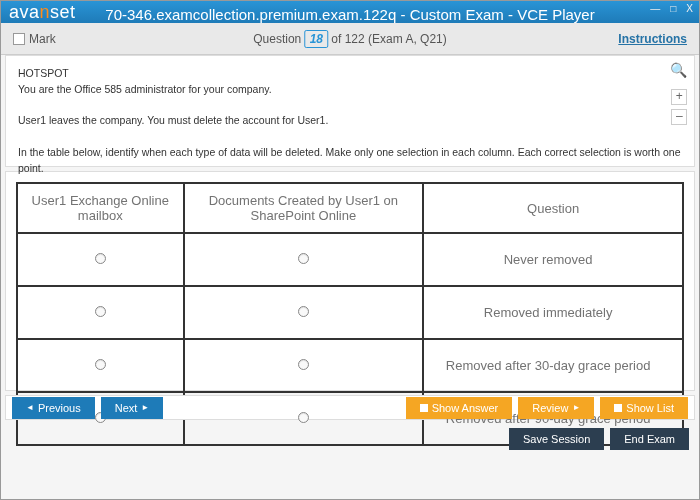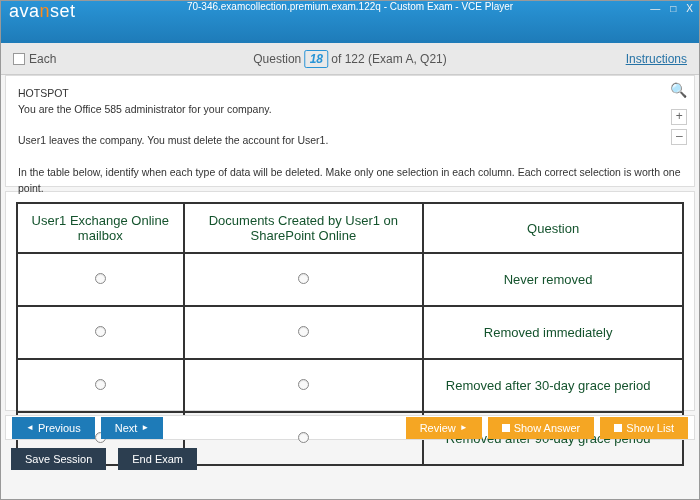--- a/index.html
+++ b/index.html
@@ -1,77 +1,77 @@
 <!DOCTYPE html>
 <html><head>
 <meta charset="utf-8">
 <style>
   * { box-sizing: border-box; margin: 0; padding: 0; font-family: Arial, sans-serif; }
   body { width: 700px; height: 500px; background: #f5f5f5; overflow: hidden; border: 1px solid #999; }
   
-  .titlebar { background: linear-gradient(to bottom, #2994d6, #1e7bb8); color: white; height: 42px; display: flex; align-items: flex-start; padding: 0 8px; position: relative; }
+  .titlebar { background: linear-gradient(to bottom, #2994d6, #1e7bb8); color: white; height: 22px; display: flex; align-items: flex-end; padding: 0 8px; position: relative; }
   .logo { font-size: 18px; font-weight: 300; letter-spacing: 0.5px; }
   .logo .accent { color: #ff8c1a; }
-  .window-title { position: absolute; left: 50%; transform: translateX(-50%); font-size: 10px; white-space: nowrap; }
+  .window-title { position: absolute; left: 50%; transform: translateX(-50%); font-size: 15px; white-space: nowrap; }
   .window-controls { position: absolute; right: 0; top: 0; display: flex; gap: 10px; padding: 2px 6px; font-size: 10px; color: #eee; }
   .window-controls span { cursor: pointer; }
   
   .progress-bar { background: #e9e9e9; border-bottom: 1px solid #ccc; height: 32px; display: flex; align-items: center; padding: 0 12px; font-size: 12px; color: #555; position: relative; }
   .mark-wrap { display: flex; align-items: center; gap: 4px; }
   .mark-check { width: 12px; height: 12px; border: 1px solid #999; background: white; }
   .q-indicator { position: absolute; left: 50%; transform: translateX(-50%); }
   .q-box { border: 1px solid #2994d6; color: #2994d6; padding: 1px 4px; border-radius: 2px; font-weight: bold; font-style: italic; }
-  .instructions { position: absolute; right: 12px; color: #2673a6; text-decoration: underline; }
+  .instructions { position: absolute; right: 12px; color: #2673a6; text-decoration: underline; font-weight: bold; }
   
   .question-panel { background: white; margin: 0 4px 4px 4px; border: 1px solid #ddd; padding: 10px 12px; font-size: 10.5px; color: #333; line-height: 1.5; height: 112px; position: relative; }
   .zoom-ctrl { position: absolute; right: 6px; top: 4px; display: flex; flex-direction: column; gap: 4px; align-items: center; }
   .zoom-mag { font-size: 14px; color: #aaa; margin-bottom: 4px; }
   .zoom-btn { width: 16px; height: 16px; border: 1px solid #ccc; background: #fff; font-size: 12px; line-height: 13px; text-align: center; color: #666; }
   
   .answer-area { background: white; margin: 4px; border: 1px solid #ddd; padding: 10px; height: 220px; }
   .hotspot-table { border-collapse: collapse; width: 100%; table-layout: fixed; }
-  .hotspot-table th, .hotspot-table td { border: 2px solid #333; text-align: center; font-size: 13px; font-family: "Comic Sans MS", cursive, sans-serif; color: #14532d; }
+  .hotspot-table th, .hotspot-table td { border: 2px solid #333; text-align: center; font-size: 13px; font-family: "Comic Sans MS", cursive, sans-serif; color: #737373; }
   .hotspot-table th { padding: 8px 4px; font-weight: normal; height: 50px; }
   .hotspot-table td { padding: 18px; height: 26px; }
   .col1 { width: 25%; }
   .col2 { width: 36%; }
   .col3 { width: 39%; text-align: left; padding-left: 8px !important; }
   .radio-dot { width: 11px; height: 11px; border: 1px solid #888; border-radius: 50%; display: inline-block; background: #f9f9f9; box-shadow: inset 0 1px 1px rgba(0,0,0,0.1); }
   
   .nav-bar { background: white; margin: 4px; border: 1px solid #ddd; height: 25px; display: flex; align-items: center; padding: 0 6px; gap: 6px; }
   .btn { font-size: 11px; color: white; padding: 5px 14px; border: none; display: inline-flex; align-items: center; gap: 4px; cursor: pointer; }
   .btn-blue { background: #1e7bb8; }
   .btn-orange { background: #f5a623; }
   .tri-l::before { content: "◄"; font-size: 8px; }
   .tri-r::after { content: "►"; font-size: 8px; }
   .sq-icon::before { content: ""; display: inline-block; width: 8px; height: 8px; background: white; }
   .spacer { flex: 1; }
   
-  .bottom-bar { display: flex; padding: 4px 10px 8px 10px; gap: 12px; }
+  .bottom-bar { display: flex; justify-content: flex-end; padding: 4px 10px 8px 10px; gap: 6px; }
   .btn-dark { background: #2c3e50; }
 </style>
 </head>
 <body>
 
 <div class="titlebar">
   <div class="logo">
     <span>ava</span><span class="accent">n</span><span>set</span>
   </div>
   <div class="window-title">70-346.examcollection.premium.exam.122q - Custom Exam - VCE Player</div>
   <div class="window-controls">
     <span>—</span>
     <span>□</span>
     <span>X</span>
   </div>
 </div>
 
 <div class="progress-bar">
   <div class="mark-wrap">
     <span class="mark-check"></span>
-    <span>Each</span>
+    <span>Mark</span>
   </div>
   <div class="q-indicator">
     <span>Question</span>
     <span class="q-box">18</span>
     <span> of 122 (Exam A, Q21)</span>
   </div>
   <a class="instructions">Instructions</a>
 </div>
 
 <div class="question-panel">
@@ -117,24 +117,24 @@
       <td class="col3">Removed after 90-day grace period</td>
     </tr>
   </tbody>
     </table>
 </div>
 
 <div class="nav-bar">
   <button class="btn btn-blue tri-l">Previous</button>
   <button class="btn btn-blue tri-r">Next</button>
   <span class="spacer"></span>
-  <button class="btn btn-orange tri-r">Review</button>
   <button class="btn btn-orange sq-icon">
       <span>Show Answer</span>
     </button>
+  <button class="btn btn-orange tri-r">Review</button>
   <button class="btn btn-orange sq-icon">
       <span>Show List</span>
     </button>
 </div>
 
 <div class="bottom-bar">
   <button class="btn btn-dark">Save Session</button>
   <button class="btn btn-dark">End Exam</button>
 </div>
 

